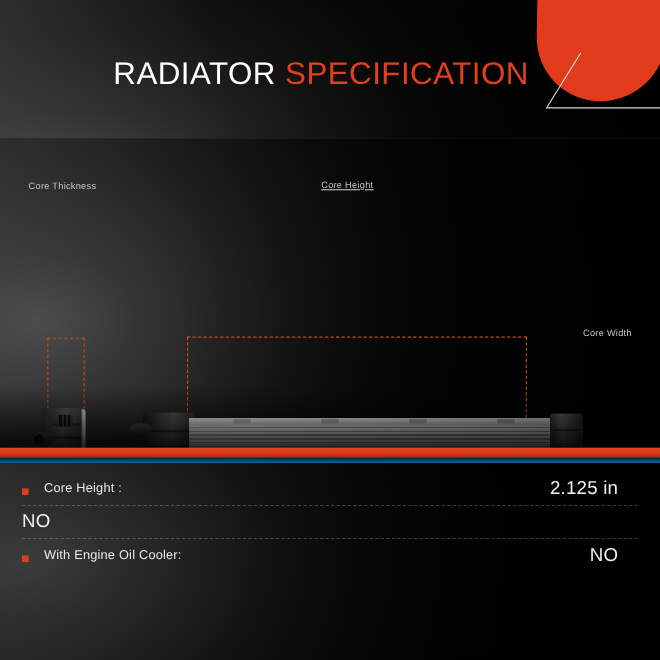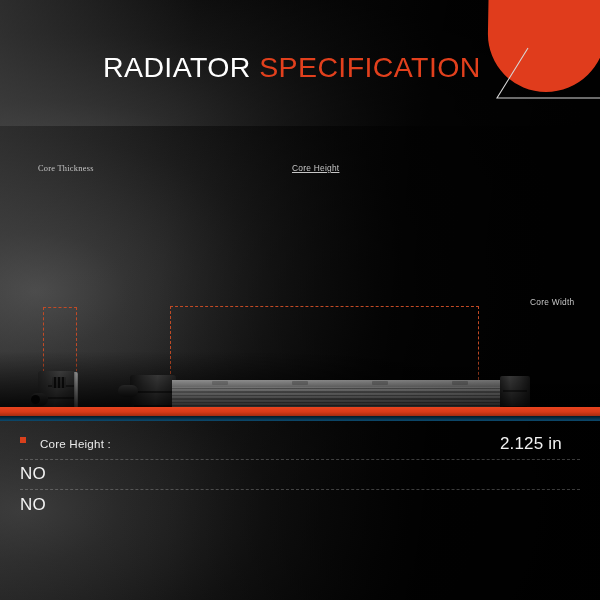--- a/index.html
+++ b/index.html
@@ -2,21 +2,21 @@
 <html><head>
 <meta charset="utf-8">
 <style>
   html,body{margin:0;padding:0;}
   body{
     width:600px;height:600px;overflow:hidden;
     background:#0a0a0a;
     font-family:"Liberation Sans", sans-serif;
     -webkit-font-smoothing:antialiased;
   }
-  .page{position:relative;width:600px;height:600px;overflow:hidden;background:#0c4a6e;}
+  .page{position:relative;width:600px;height:600px;overflow:hidden;background:#0369a1;}
 
   
   .header{
     position:absolute;left:0;top:0;width:600px;height:126px;overflow:hidden;
     background:
       radial-gradient(120% 180% at 8% 120%, #4a4a4a 0%, #2e2e2e 22%, #161616 52%, #0a0a0a 78%),
       #0d0d0d;
   }
   .header-vign{
     position:absolute;inset:0;
@@ -49,21 +49,21 @@
     background:linear-gradient(96deg, rgba(80,80,80,.35) 0%, rgba(26,26,26,.10) 28%, rgba(0,0,0,.80) 66%, rgba(0,0,0,.93) 100%);
   }
   .stage-floor{
     position:absolute;left:0;bottom:0;width:600px;height:60px;
     background:linear-gradient(180deg, rgba(0,0,0,0) 0%, rgba(0,0,0,.55) 60%, rgba(0,0,0,.9) 100%);
   }
 
   .dim-label{
     position:absolute;color:#c6c6c6;font-size:8.4px;letter-spacing:.25px;white-space:nowrap;
   }
-  .lbl-thick{left:38px;top:164px;font-family:Liberation Serif, serif;}
+  .lbl-thick{left:26px;top:164px;}
   .lbl-height{left:292px;top:163px;text-decoration:underline;}
   .lbl-width{left:530px;top:297px;}
 
   .brk{position:absolute;border-color:#c24a25;}
   
   .brk-thick-top{left:43px;top:181px;width:34px;border-top:1.4px dashed #c24a25;}
   .brk-thick-l{left:43px;top:181px;height:70px;border-left:1.4px dashed #c24a25;}
   .brk-thick-r{left:76px;top:181px;height:70px;border-left:1.4px dashed #c24a25;}
   
   .brk-h-top{left:170px;top:180px;width:309px;border-top:1.4px dashed #c24a25;}
@@ -147,21 +147,21 @@
   }
   .specs-dark{position:absolute;inset:0;
     background:linear-gradient(97deg, rgba(70,70,70,.28) 0%, rgba(18,18,18,.10) 30%, rgba(0,0,0,.86) 70%, rgba(0,0,0,.94) 100%);}
   .spec-list{position:absolute;left:0;top:8px;width:600px;}
   .spec-row{
     position:relative;height:29.6px;margin:0 20px;
     display:flex;align-items:center;justify-content:space-between;
     border-bottom:1px dashed rgba(200,200,200,.30);
   }
   .spec-row:last-child{border-bottom:none;}
-  .spec-left{display:flex;align-items:flex-start;}
+  .spec-left{display:flex;align-items:flex-end;}
   .bullet{
     width:6px;height:6px;background:#d9401c;display:inline-block;margin-right:14px;flex:0 0 auto;
   }
   .spec-label{color:#eaeaea;font-size:11.6px;letter-spacing:.2px;white-space:nowrap;}
   .spec-value{color:#f2f2f2;font-size:17px;letter-spacing:.2px;white-space:nowrap;padding-right:18px;}
 </style>
 </head>
 <body>
 
 <div class="page">
@@ -253,18 +253,22 @@
           <div class="spec-left">
             <span class="bullet"></span>
             <span class="spec-label">Core Height :</span>
           </div>
           <span class="spec-value">2.125 in</span>
         </div>
         <div class="spec-row">
           <span class="spec-value">NO</span>
         </div>
         <div class="spec-row">
+          <div class="spec-left">
+            <span class="bullet"></span>
+            <span class="spec-label">With Engine Oil Cooler:</span>
+          </div>
           <span class="spec-value">NO</span>
         </div>
       </div>
   </div>
 
 </div>
 
 </body></html>

